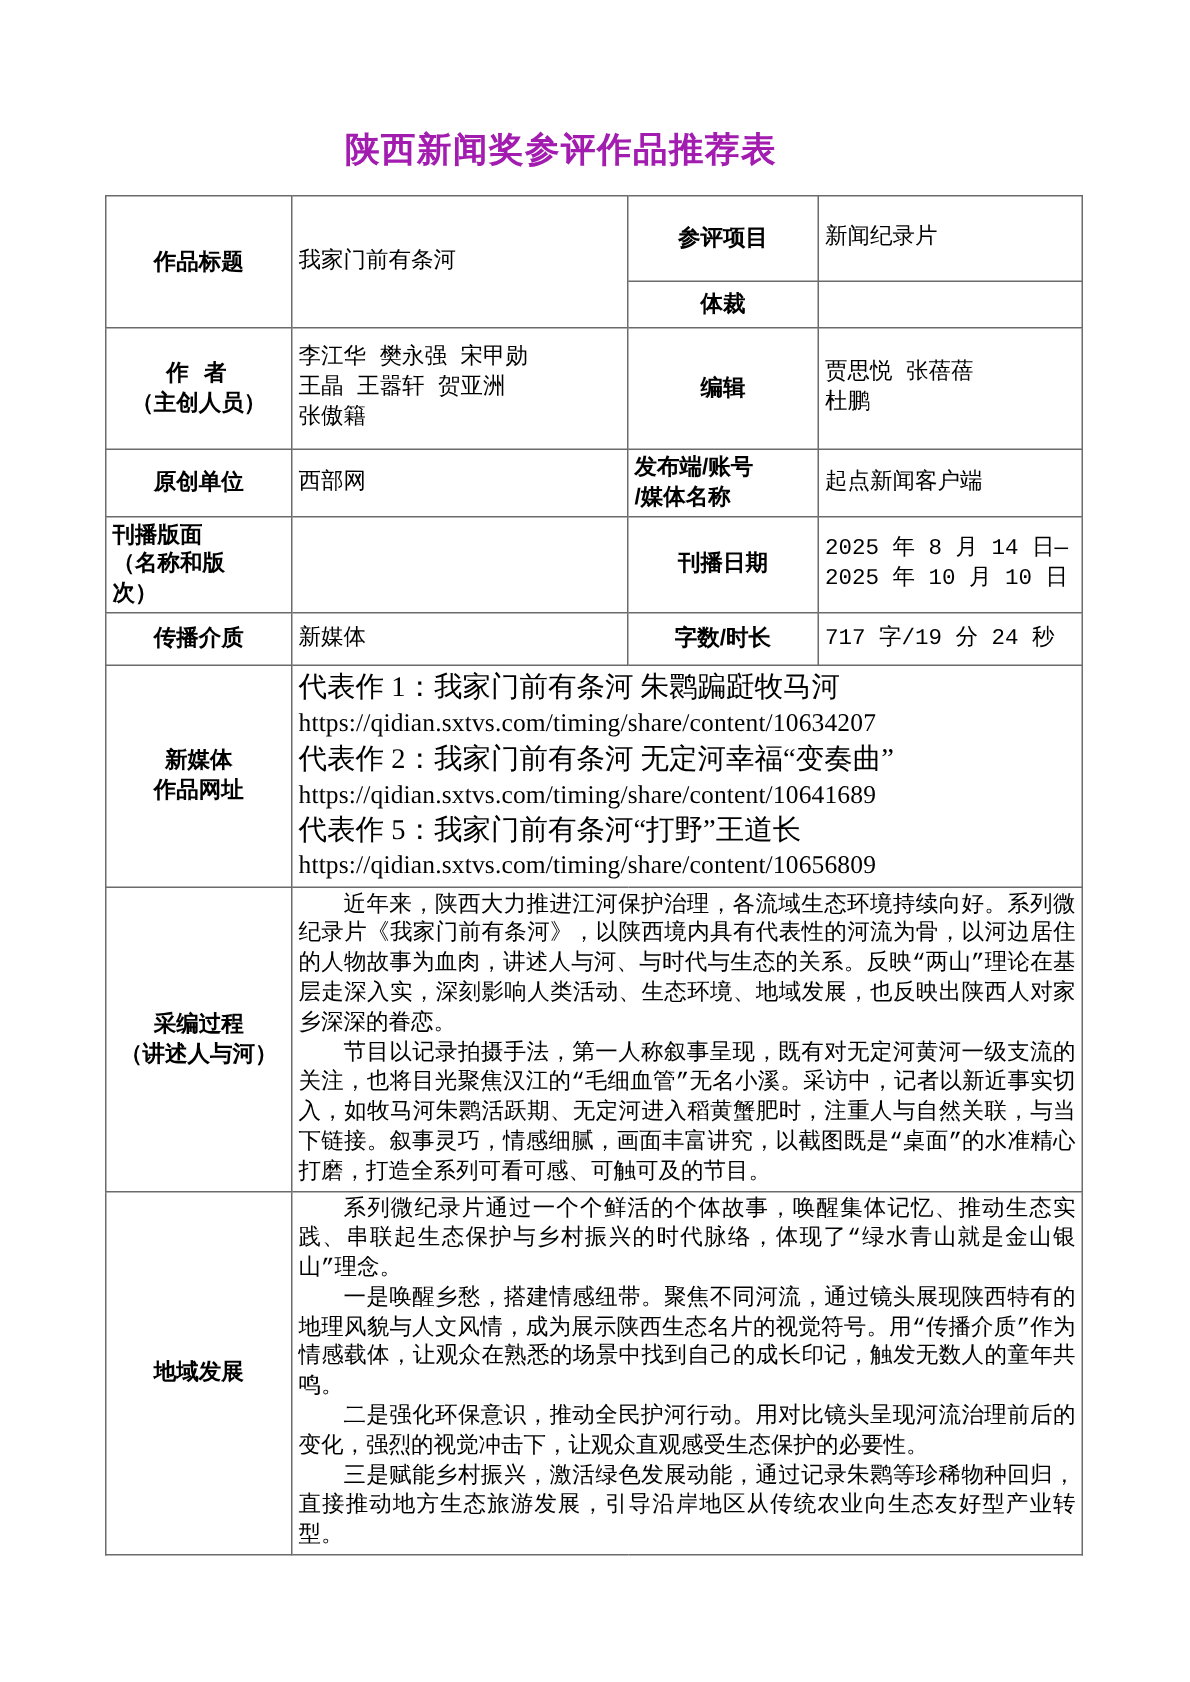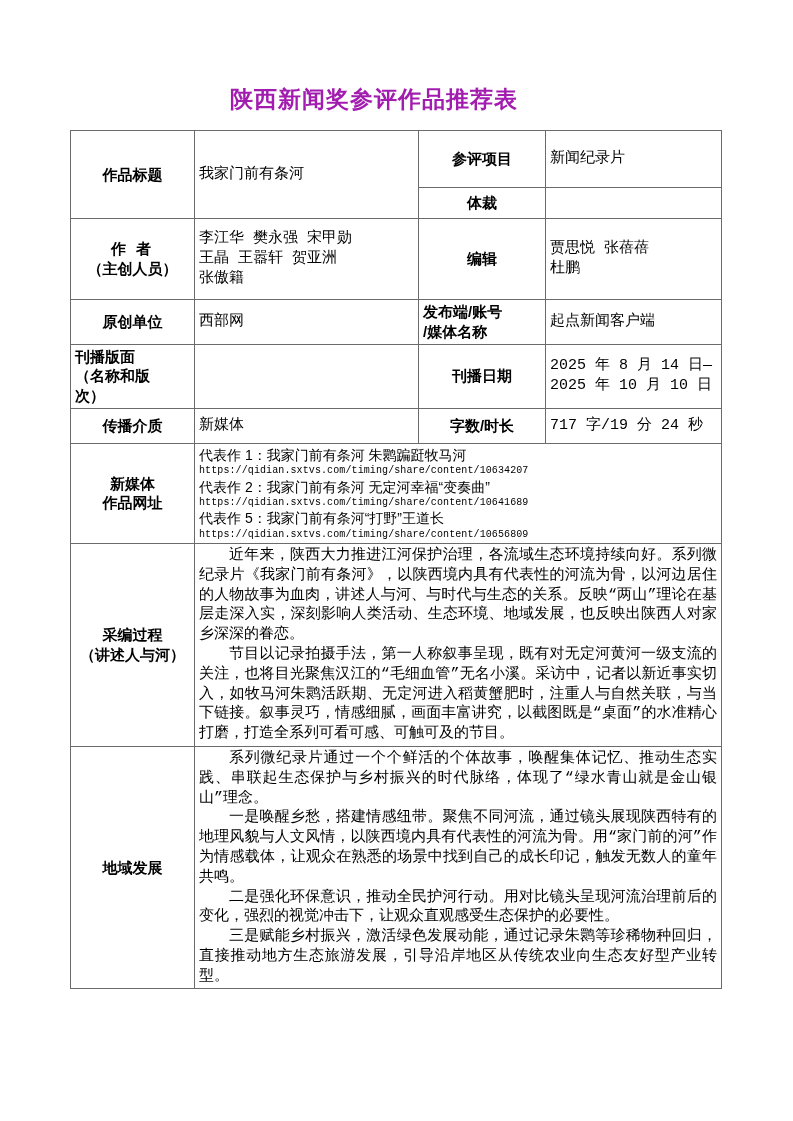--- a/index.html
+++ b/index.html
@@ -82,27 +82,27 @@
   .r-page  td { height: 58px; }
   .r-media td { height: 30px; }
 
   .urlcell {
     text-align: left;
     font-size: 14.5px;
     line-height: 1.53;
     padding: 4px 6px 4px 8px;
   }
   .urlcell .u {
-    font-family: Liberation Mono, monospace;
-    font-size: 10px;
+    font-family: Liberation Serif, serif;
+    font-size: 17px;
     letter-spacing: 0.1px;
   }
   .urlcell .t {
-    font-family: Liberation Sans, sans-serif;
-    font-size: 14px;
+    font-family: Liberation Serif, serif;
+    font-size: 19px;
   }
   .bodycell {
     text-align: justify;
     text-justify: inter-ideograph;
     font-size: 15.4px;
     line-height: 1.57;
     padding: 3px 7px 3px 9px;
     vertical-align: top;
     font-family: Liberation Mono, monospace;
   }
@@ -219,21 +219,21 @@
         <td class="bodycell" colspan="3">
           <p>近年来，陕西大力推进江河保护治理，各流域生态环境持续向好。系列微纪录片《我家门前有条河》，以陕西境内具有代表性的河流为骨，以河边居住的人物故事为血肉，讲述人与河、与时代与生态的关系。反映“两山”理论在基层走深入实，深刻影响人类活动、生态环境、地域发展，也反映出陕西人对家乡深深的眷恋。</p>
           <p>节目以记录拍摄手法，第一人称叙事呈现，既有对无定河黄河一级支流的关注，也将目光聚焦汉江的“毛细血管”无名小溪。采访中，记者以新近事实切入，如牧马河朱鹮活跃期、无定河进入稻黄蟹肥时，注重人与自然关联，与当下链接。叙事灵巧，情感细腻，画面丰富讲究，以截图既是“桌面”的水准精心打磨，打造全系列可看可感、可触可及的节目。</p>
         </td>
       </tr>
 
       <tr>
         <td class="lbl vlabel">地域发展</td>
         <td class="bodycell" colspan="3">
           <p>系列微纪录片通过一个个鲜活的个体故事，唤醒集体记忆、推动生态实践、串联起生态保护与乡村振兴的时代脉络，体现了“绿水青山就是金山银山”理念。</p>
-          <p>一是唤醒乡愁，搭建情感纽带。聚焦不同河流，通过镜头展现陕西特有的地理风貌与人文风情，以陕西境内具有代表性的河流为骨。用“家门前的河”作为情感载体，让观众在熟悉的场景中找到自己的成长印记，触发无数人的童年共鸣。</p>
+          <p>一是唤醒乡愁，搭建情感纽带。聚焦不同河流，通过镜头展现陕西特有的地理风貌与人文风情，成为展示陕西生态名片的视觉符号。用“传播介质”作为情感载体，让观众在熟悉的场景中找到自己的成长印记，触发无数人的童年共鸣。</p>
           <p>二是强化环保意识，推动全民护河行动。用对比镜头呈现河流治理前后的变化，强烈的视觉冲击下，让观众直观感受生态保护的必要性。</p>
           <p>三是赋能乡村振兴，激活绿色发展动能，通过记录朱鹮等珍稀物种回归，直接推动地方生态旅游发展，引导沿岸地区从传统农业向生态友好型产业转型。</p>
         </td>
       </tr>
 
     </tbody>
   </table>
 </div>
 
 </body></html>

